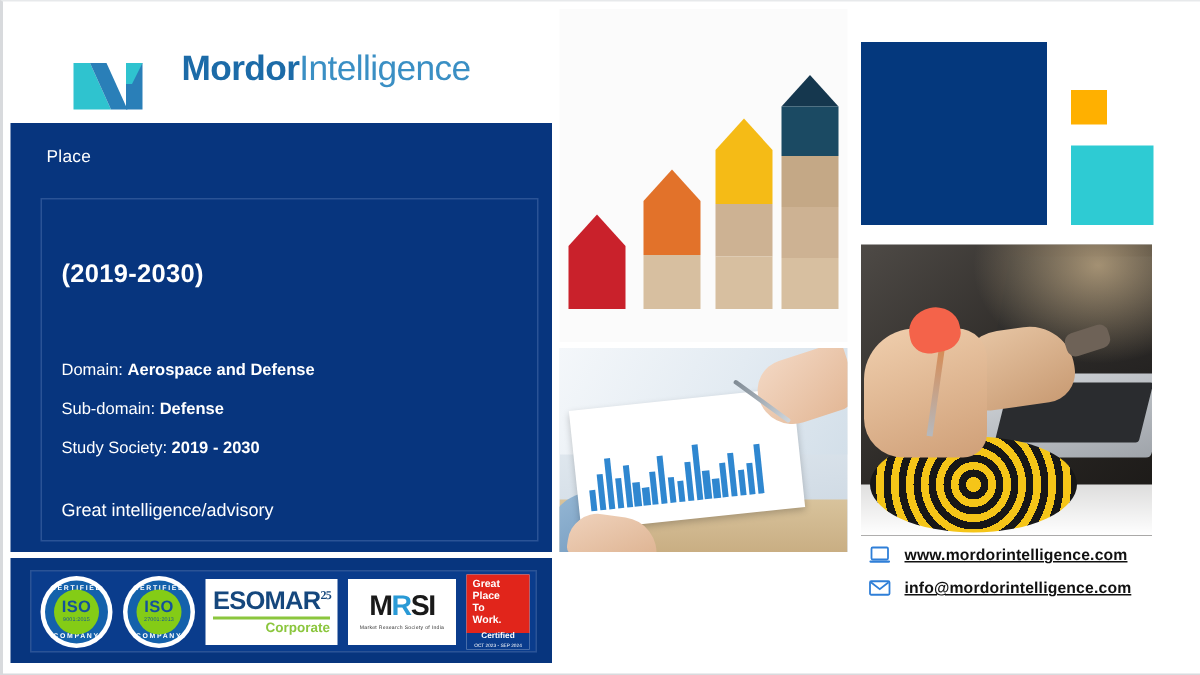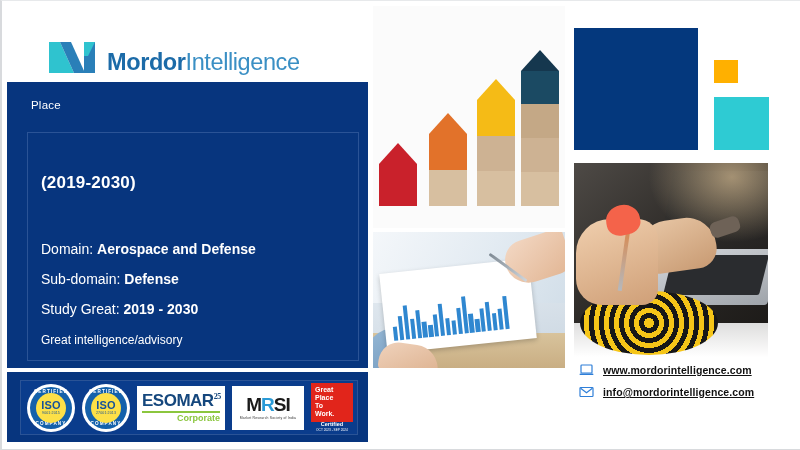--- a/index.html
+++ b/index.html
@@ -14,21 +14,21 @@
     width: 800px; height: 450px;
     background: #ffffff;
     border-left: 2px solid #d8dadd;
     border-top: 1px solid #e7e9eb;
     border-bottom: 1px solid #d8dadd;
   }
 
   
   .logo-wrap {
     position: absolute; left: 46px; top: 33px;
-    display: flex; align-items: flex-end; gap: 9px;
+    display: flex; align-items: flex-start; gap: 23px;
   }
   .logo-mark { width: 50px; height: 40px; display: block; }
   .logo-text {
     font-size: 23.5px; letter-spacing: -0.4px; white-space: nowrap;
     line-height: 1;
   }
   .logo-text .b { font-weight: bold; color: #1c6ba8; }
   .logo-text .l { font-weight: normal; color: #3a8fc4; }
 
   
@@ -53,21 +53,21 @@
   }
   .title-sub {
     position: absolute; left: 39px; top: 172px;
     font-size: 17px; font-weight: bold; color: #ffffff;
     letter-spacing: 0.2px;
   }
   .meta-list {
     position: absolute; left: 39px; top: 240px;
     display: flex; flex-direction: column; gap: 14px;
   }
-  .meta-row { font-size: 14px; color: #ffffff; white-space: nowrap; }
+  .meta-row { font-size: 11px; color: #ffffff; white-space: nowrap; }
   .meta-row .k { font-weight: normal; }
   .meta-row .v { font-weight: bold; }
   .advisory {
     position: absolute; left: 39px; top: 332px;
     font-size: 12px; color: #ffffff; font-weight: normal;
   }
 
   
   .badge-strip {
     position: absolute; left: 5px; top: 371px;
@@ -88,21 +88,21 @@
     width: 48px; height: 48px; border-radius: 50%;
     background: #ffffff; position: relative;
     display: flex; align-items: center; justify-content: center;
   }
   .iso-badge .ring {
     position: absolute; inset: 3px; border-radius: 50%;
     background: #1461ab;
   }
   .iso-badge .core {
     position: absolute; left: 9px; top: 9px; right: 9px; bottom: 9px;
-    border-radius: 50%; background: #fde047;
+    border-radius: 50%; background: #84cc16;
     display: flex; flex-direction: column; align-items: center; justify-content: center;
     line-height: 1;
   }
   .iso-badge .core .iso {
     font-size: 11px; font-weight: bold; color: #14519b; letter-spacing: 0.2px;
   }
   .iso-badge .core .num { font-size: 3.6px; color: #14519b; margin-top: 1px; letter-spacing:0.1px;}
   .arc-t, .arc-b {
     position: absolute; width: 100%; text-align: center;
     font-size: 4.6px; font-weight: bold; color: #ffffff; letter-spacing: 1.1px;
@@ -291,21 +291,21 @@
   <div class="meta-list">
     <div class="meta-row">
       <span class="k">Domain:</span>
       <span class="v">Aerospace and Defense</span>
     </div>
     <div class="meta-row">
       <span class="k">Sub-domain:</span>
       <span class="v">Defense</span>
     </div>
     <div class="meta-row">
-      <span class="k">Study Great:</span>
+      <span class="k">Study Society:</span>
       <span class="v">2019 - 2030</span>
     </div>
   </div>
 
   <div class="advisory">Great intelligence/advisory</div>
 
   <div class="badge-strip"></div>
   <div class="badge-inner">
 
     <div class="badge">

